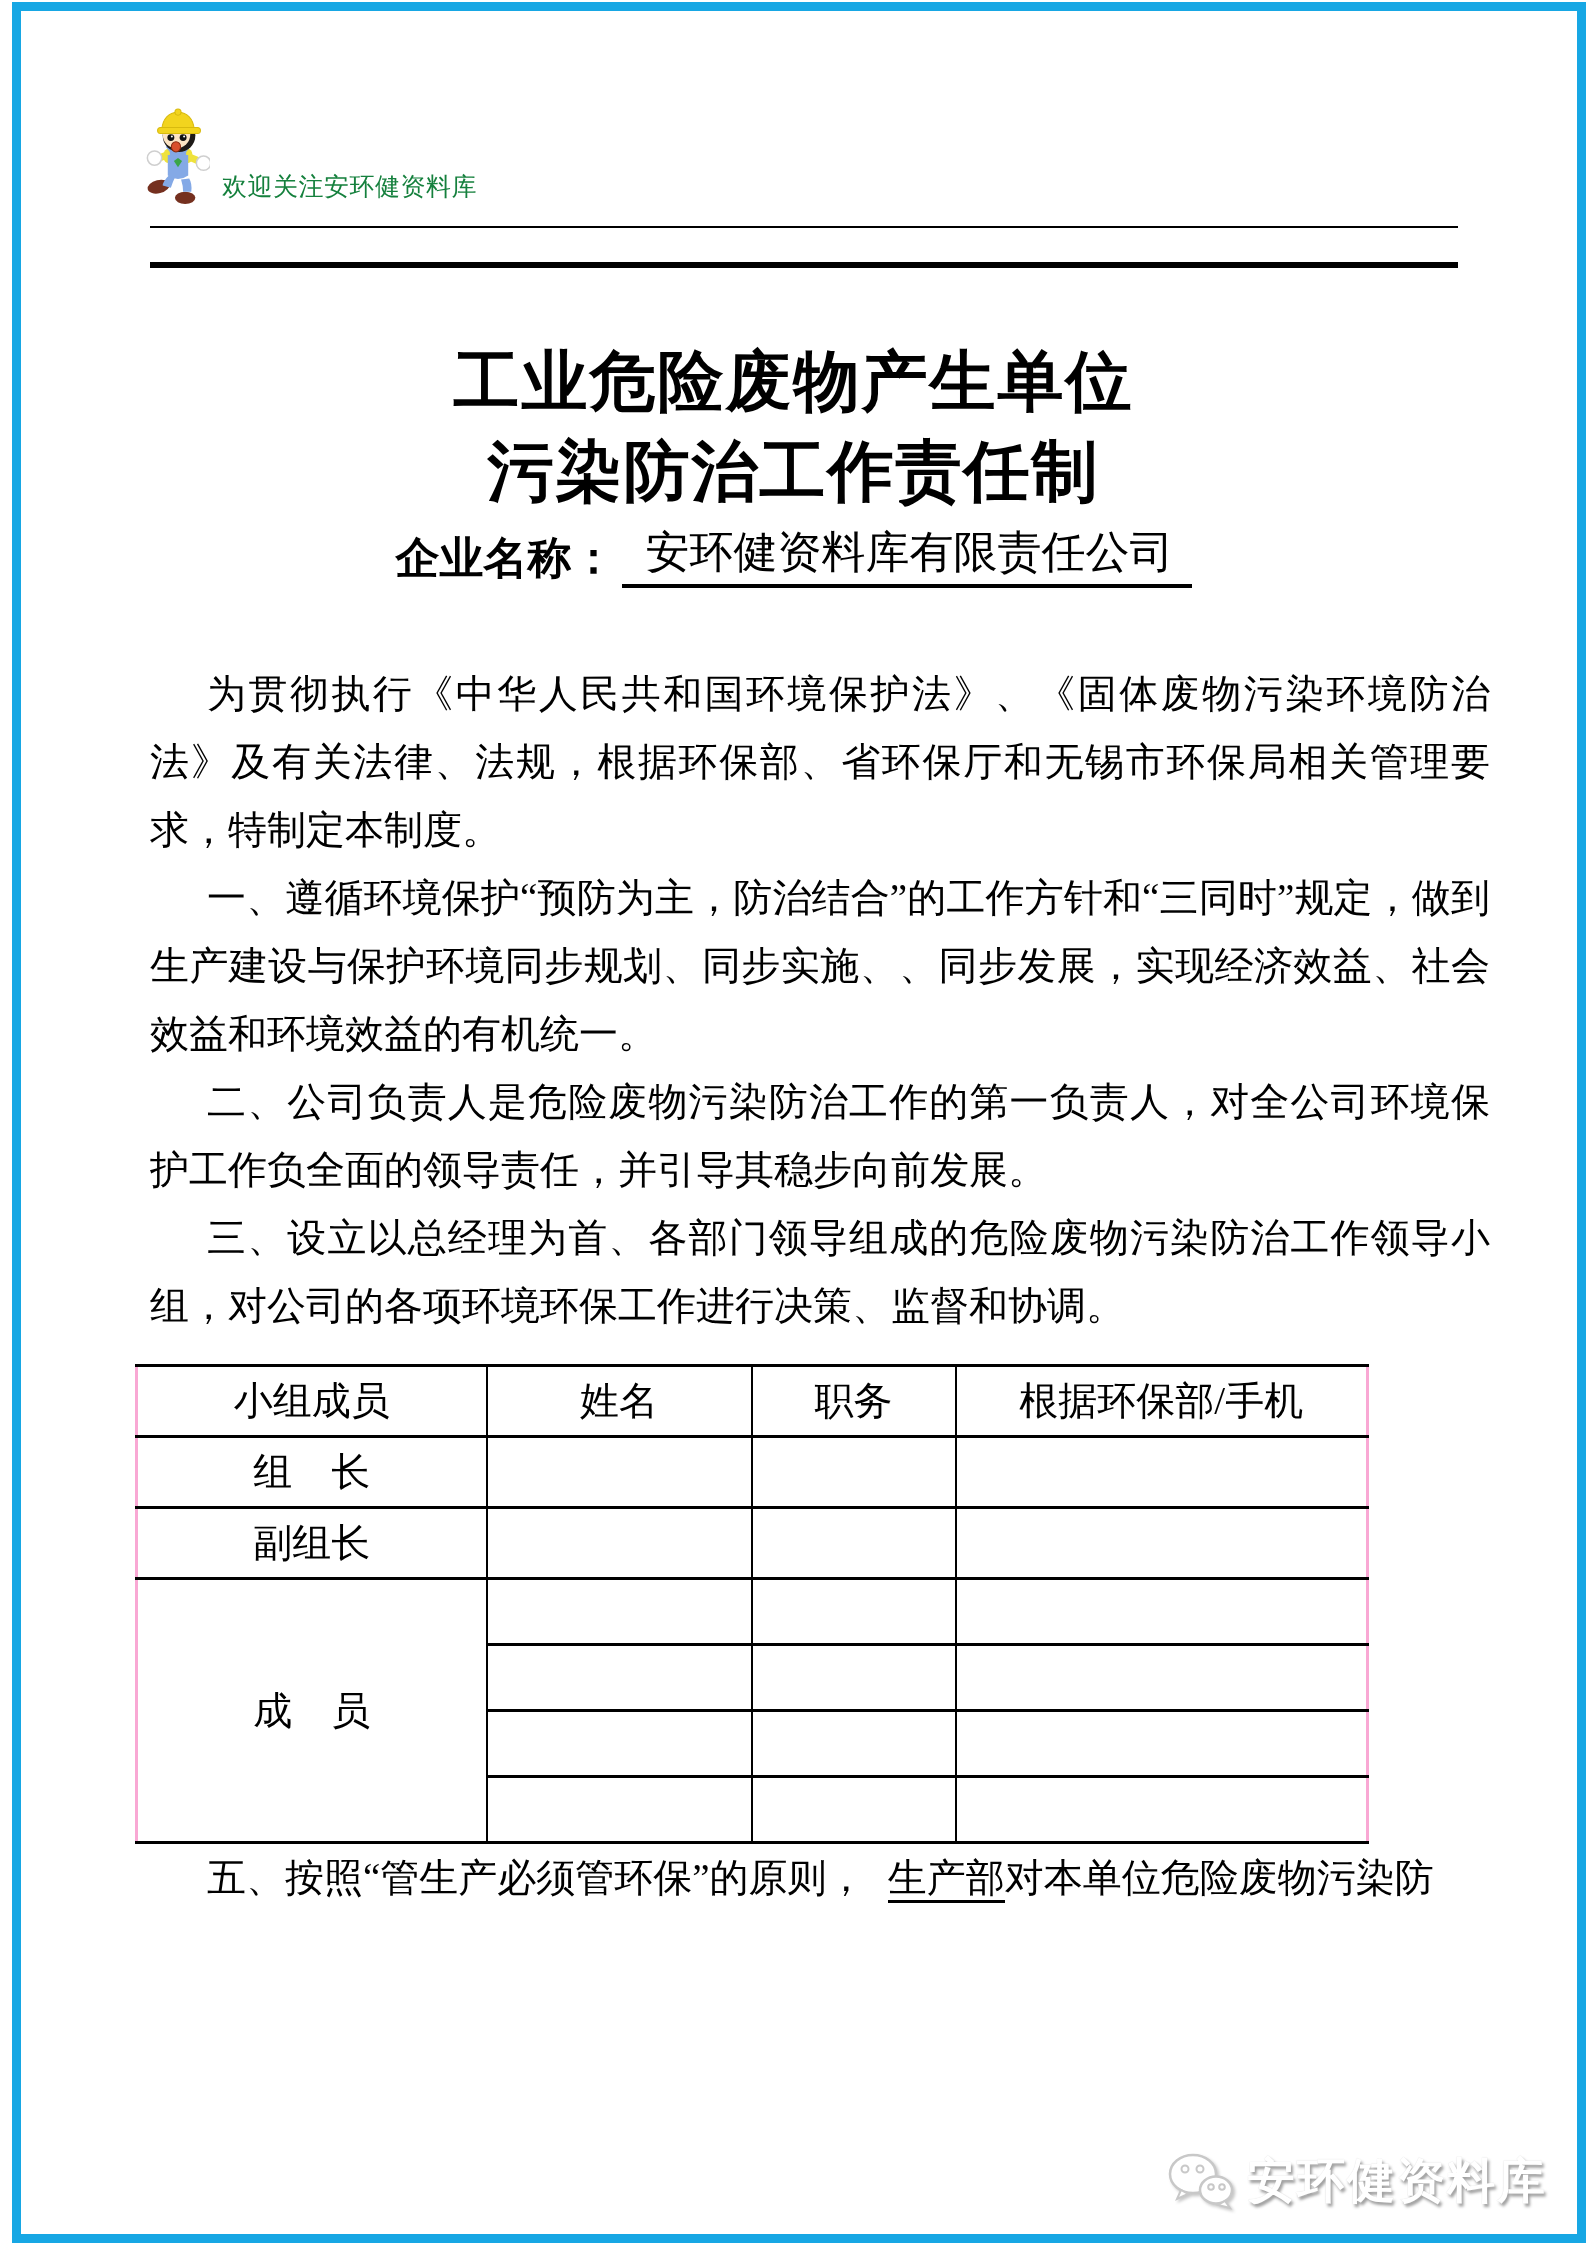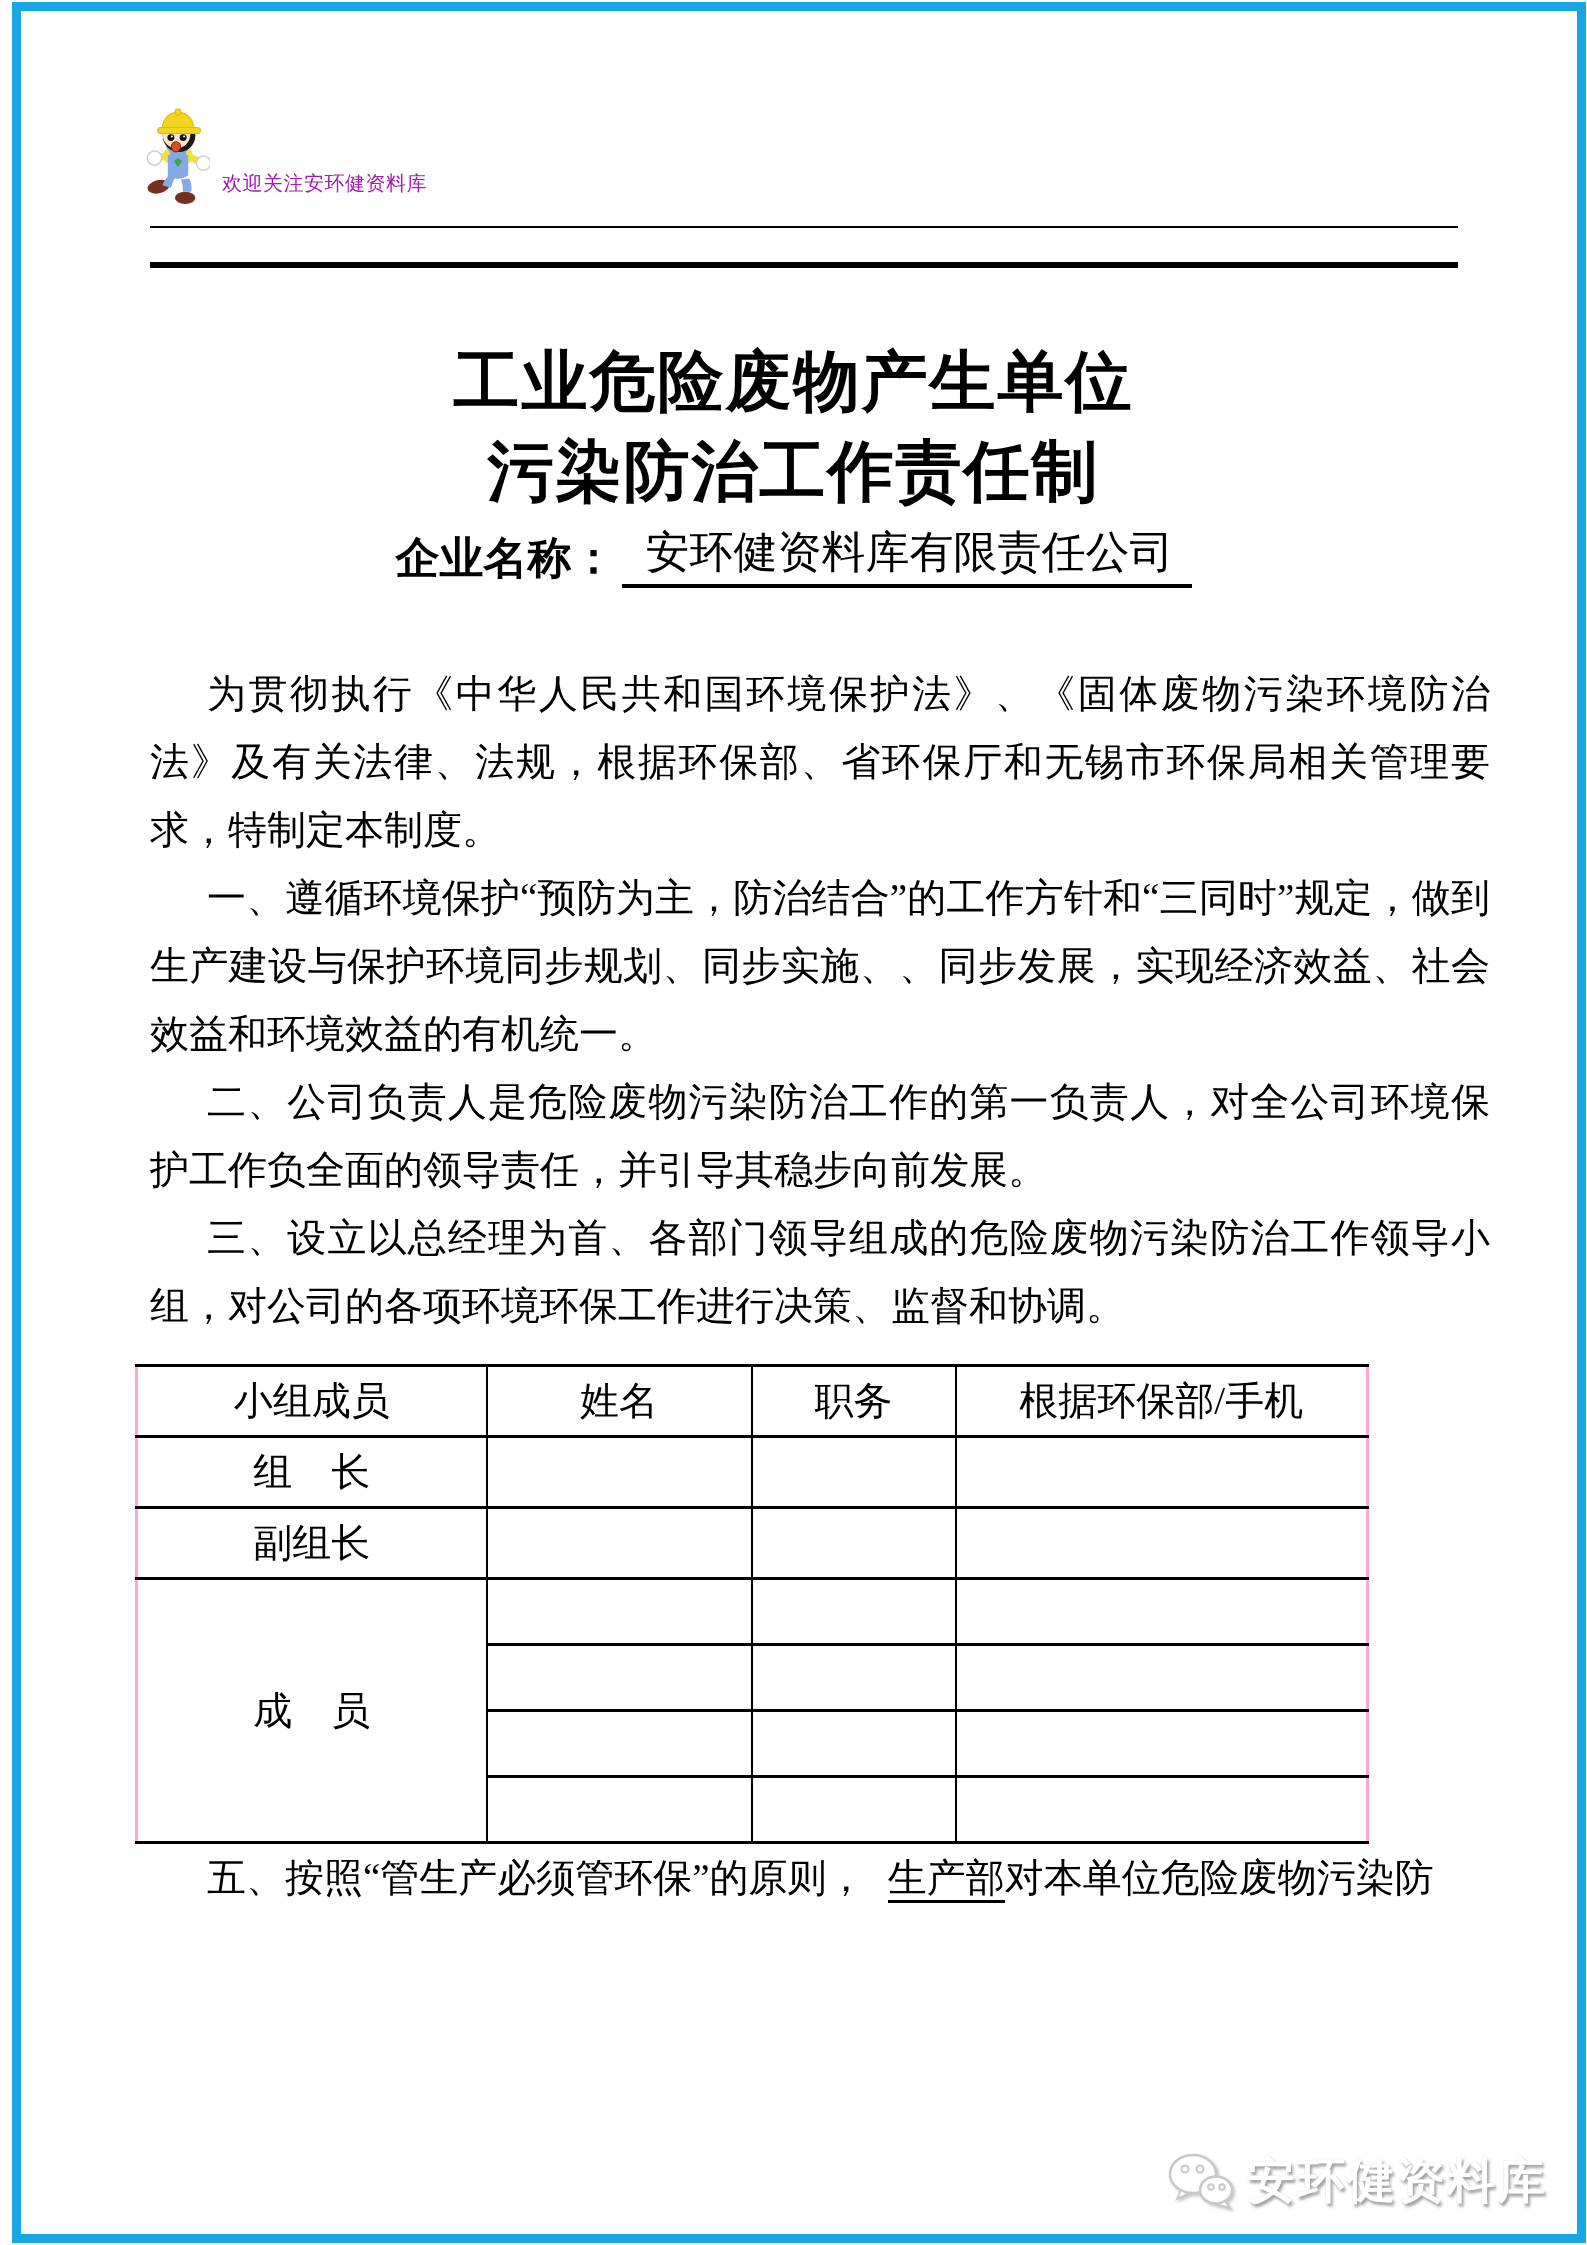--- a/index.html
+++ b/index.html
@@ -9,21 +9,21 @@
   }
   
   .page-frame{
     position:absolute;left:12px;top:2px;right:1px;bottom:2px;
     border:9px solid #17A7E4;pointer-events:none;
   }
   
   .mascot{position:absolute;left:146px;top:108px;width:64px;height:96px;}
   .slogan{
     position:absolute;left:222px;top:170px;
-    font-size:20px;color:#a21caf;letter-spacing:0.5px;white-space:nowrap;
+    font-size:25px;color:#15803d;letter-spacing:0.5px;white-space:nowrap;
   }
   .rule-thin{position:absolute;left:150px;top:226px;width:1308px;height:2px;background:#000;}
   .rule-thick{position:absolute;left:150px;top:262px;width:1308px;height:6px;background:#000;}
   
   .title{
     position:absolute;left:0;top:336px;width:1587px;text-align:center;
     font-family:"Liberation Sans","DejaVu Sans",sans-serif;
     font-weight:bold;font-size:66px;line-height:90px;letter-spacing:2px;
   }
   

